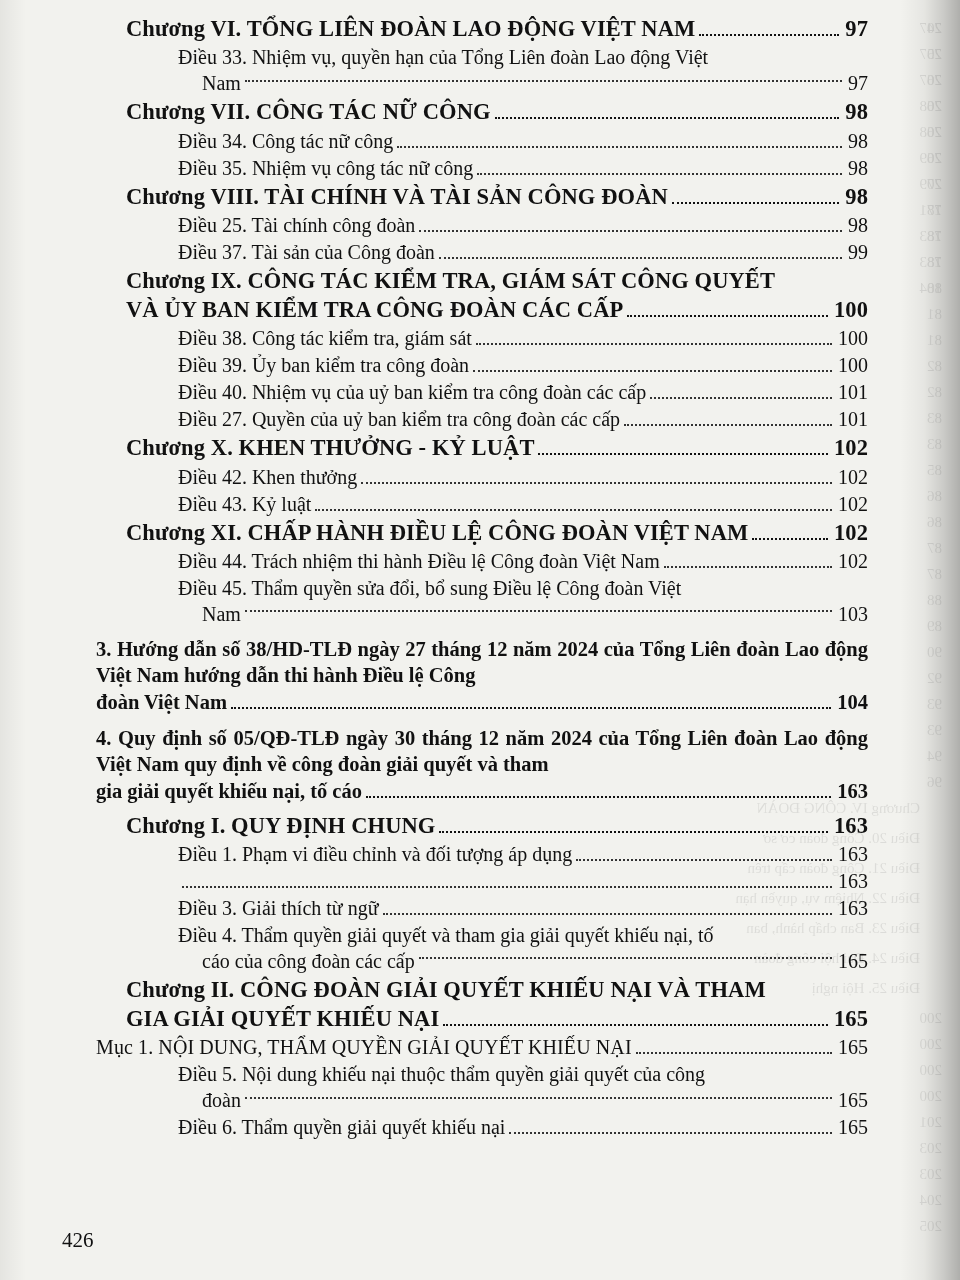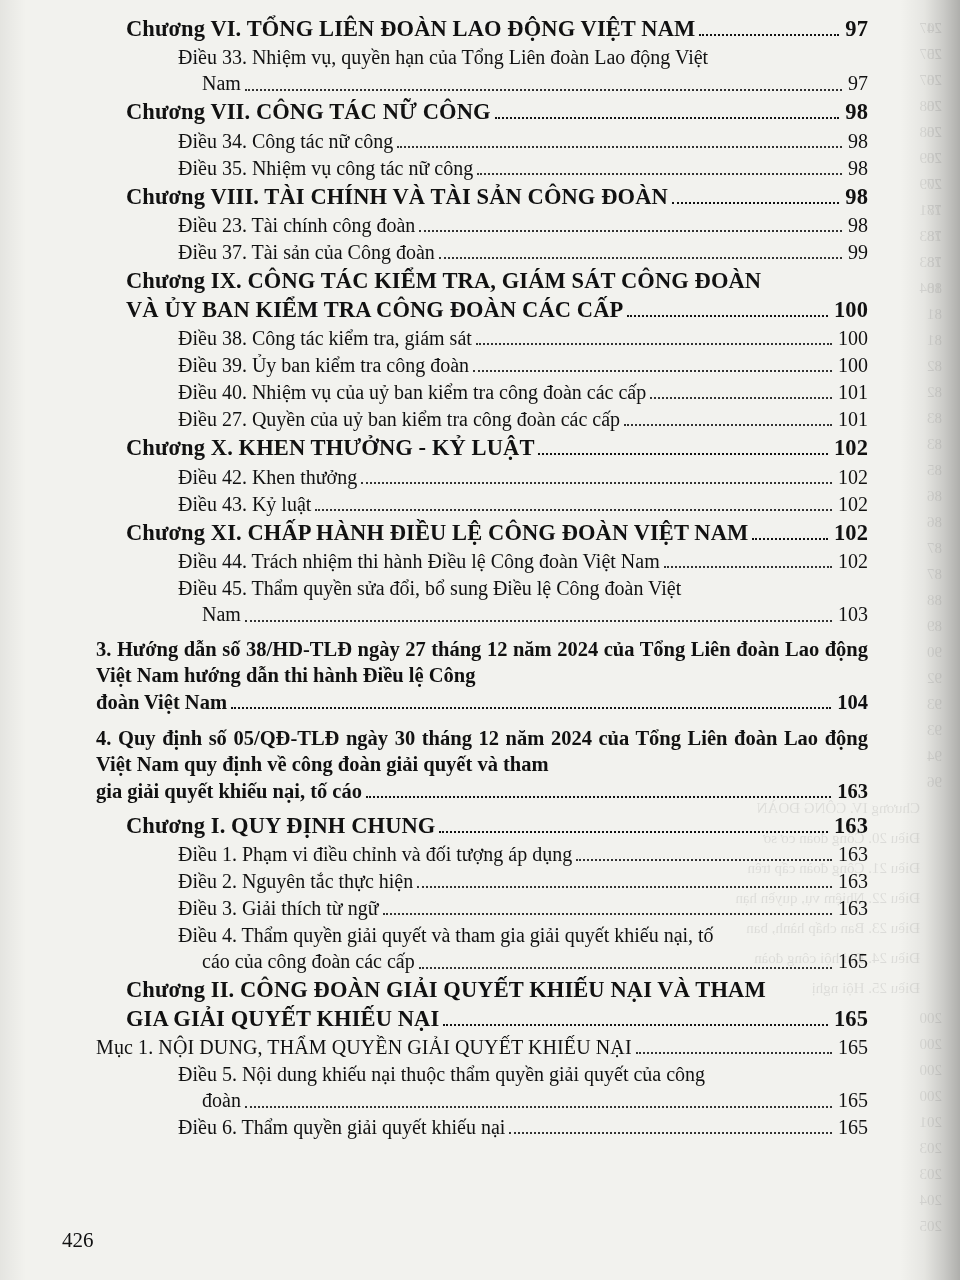--- a/index.html
+++ b/index.html
@@ -115,21 +115,21 @@
 
   
   .lvl-article {
     font-size: 20px;
     margin-left: 82px;
   }
   .lvl-article .dots { border-bottom: 2px dotted #333; margin-bottom: 5px; }
 
   .lvl-article.wrap { display: block; }
   .lvl-article.wrap .line1 { display: block; }
-  .lvl-article.wrap .line2 { display: flex; align-items: flex-end; margin-left: 24px; }
+  .lvl-article.wrap .line2 { display: flex; align-items: center; margin-left: 24px; }
 
   
   .lvl-doc {
     font-weight: bold;
     font-size: 20.5px;
     margin-top: 9px;
     margin-bottom: 6px;
   }
   .lvl-doc .body {
     display: block;
@@ -261,34 +261,34 @@
       </div>
       <div class="toc-entry lvl-chapter">
         <div class="row">
           <span class="txt">Chương VIII. TÀI CHÍNH VÀ TÀI SẢN CÔNG ĐOÀN</span>
           <span class="dots"></span>
           <span class="pg">98</span>
         </div>
       </div>
       <div class="toc-entry lvl-article">
         <div class="row">
-          <span class="txt">Điều 23. Tài chính công đoàn</span>
+          <span class="txt">Điều 25. Tài chính công đoàn</span>
           <span class="dots"></span>
           <span class="pg">98</span>
         </div>
       </div>
       <div class="toc-entry lvl-article">
         <div class="row">
           <span class="txt">Điều 37. Tài sản của Công đoàn</span>
           <span class="dots"></span>
           <span class="pg">99</span>
         </div>
       </div>
       <div class="toc-entry lvl-chapter wrap">
-        <div class="line1"><span class="txt">Chương IX. CÔNG TÁC KIỂM TRA, GIÁM SÁT CÔNG ĐOÀN</span></div>
+        <div class="line1"><span class="txt">Chương IX. CÔNG TÁC KIỂM TRA, GIÁM SÁT CÔNG QUYẾT</span></div>
         <div class="line2">
           <span class="txt">VÀ ỦY BAN KIỂM TRA CÔNG ĐOÀN CÁC CẤP</span>
           <span class="dots"></span>
           <span class="pg">100</span>
         </div>
       </div>
       <div class="toc-entry lvl-article">
         <div class="row">
           <span class="txt">Điều 38. Công tác kiểm tra, giám sát</span>
           <span class="dots"></span>
@@ -384,21 +384,20 @@
       </div>
       <div class="toc-entry lvl-article">
         <div class="row">
           <span class="txt">Điều 1. Phạm vi điều chỉnh và đối tượng áp dụng</span>
           <span class="dots"></span>
           <span class="pg">163</span>
         </div>
       </div>
       <div class="toc-entry lvl-article">
         <div class="row">
-          <span class="txt">Điều 2. Nguyên tắc thực hiện</span>
           <span class="dots"></span>
           <span class="pg">163</span>
         </div>
       </div>
       <div class="toc-entry lvl-article">
         <div class="row">
           <span class="txt">Điều 3. Giải thích từ ngữ</span>
           <span class="dots"></span>
           <span class="pg">163</span>
         </div>

